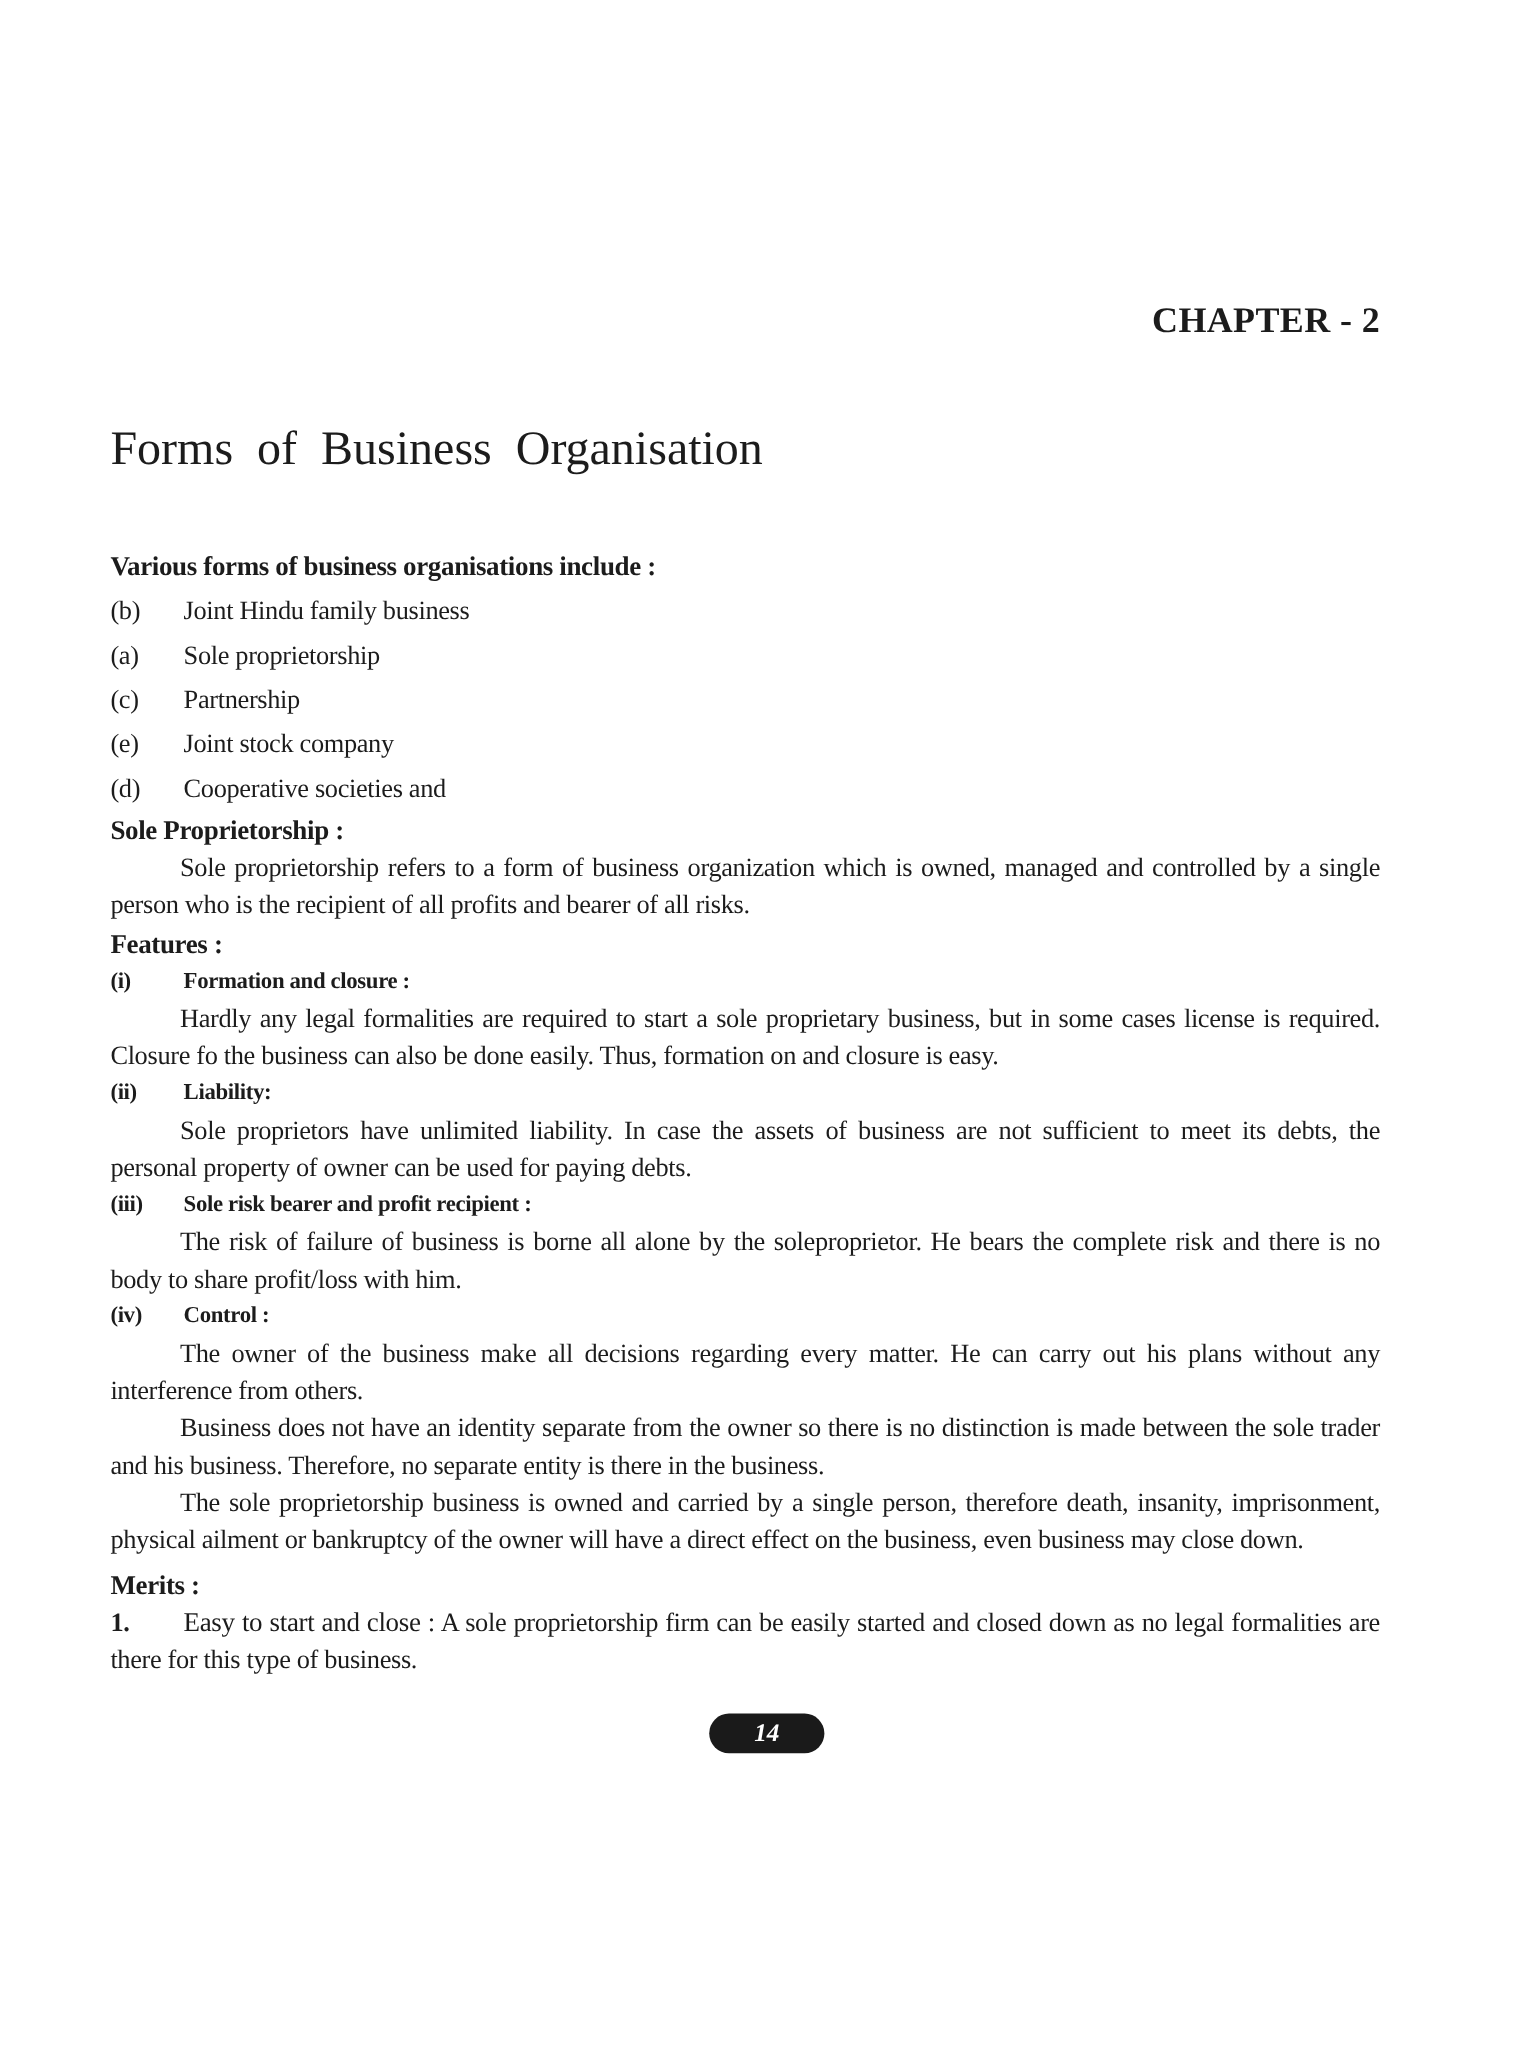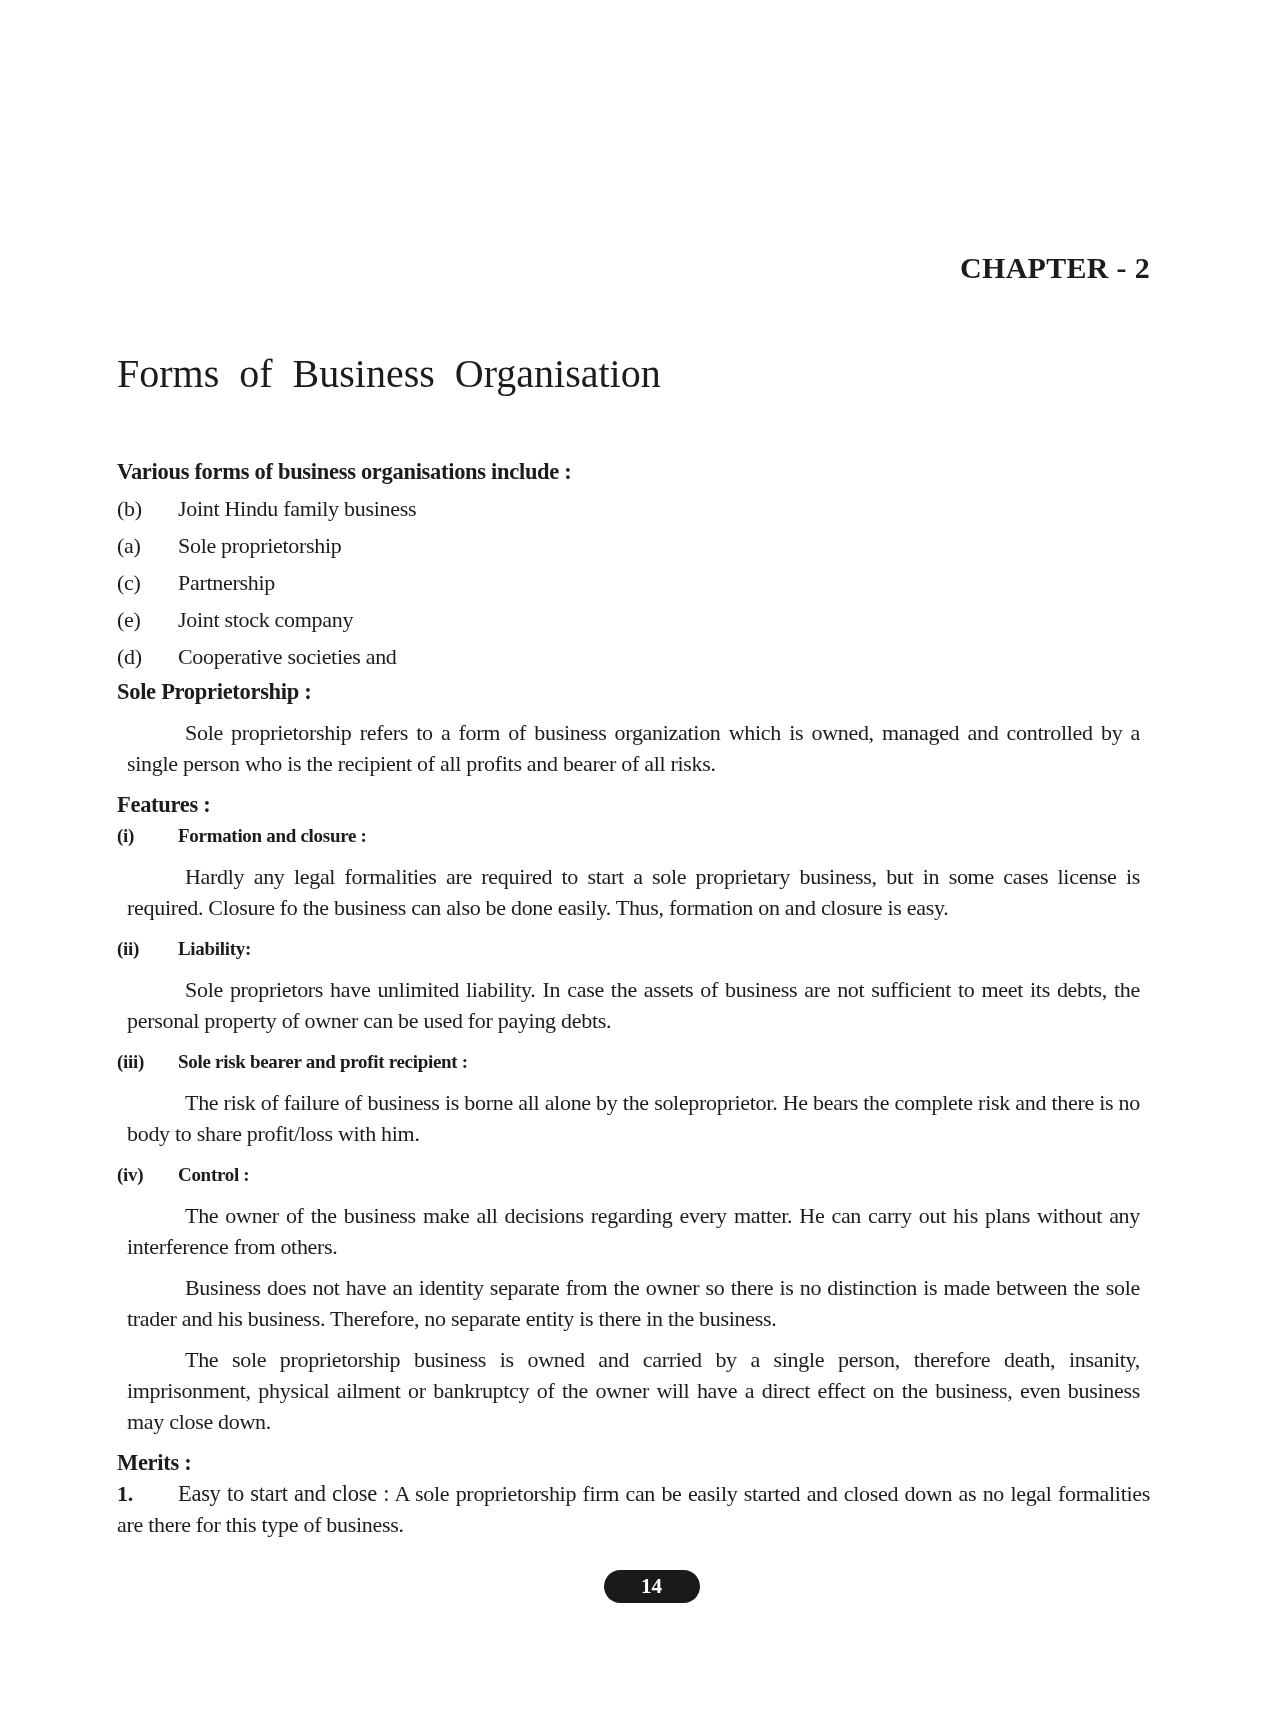--- a/index.html
+++ b/index.html
@@ -11,21 +11,21 @@
     width: 1275px;
     height: 1710px;
     overflow: hidden;
     font-family: "Liberation Serif", serif;
     color: #1c1c1c;
     font-size: 22px;
     line-height: 31px;
     letter-spacing: -0.3px;
   }
   .page {
-    padding: 250px 125px 0 117px; 
+    padding: 250px 125px 0 92px; 
     box-sizing: border-box;
   }
   .chapter {
     text-align: right;
     font-weight: bold;
     font-size: 30px;
     line-height: 36px;
     letter-spacing: 0.3px;
   }
   .title {
@@ -55,21 +55,21 @@
     display: inline-block;
     width: 61px;
   }
   .feature-head {
     margin-top: 0;
     font-weight: bold;
     font-size: 19px;
     line-height: 31px;
   }
   .para {
-    margin: 10px;
+    margin: 0;
     text-indent: 58px;
     text-align: justify;
   }
   .merit {
     margin: 0;
     text-align: justify;
   }
   .merit-label {
     display: inline-block;
     width: 61px;
@@ -86,20 +86,21 @@
     background: #1a1a1a;
     color: #ffffff;
     font-weight: bold;
     font-size: 21px;
     line-height: 25px;
     width: 96px;
     padding: 4px 0;
     border-radius: 17px;
     text-align: center;
     letter-spacing: 0px;
+    font-style: italic;
   }
 </style>
 </head>
 <body>
 
 <div class="page">
 
   <div class="chapter">CHAPTER - 2</div>
 
   <h1 class="title">Forms of Business Organisation</h1>

